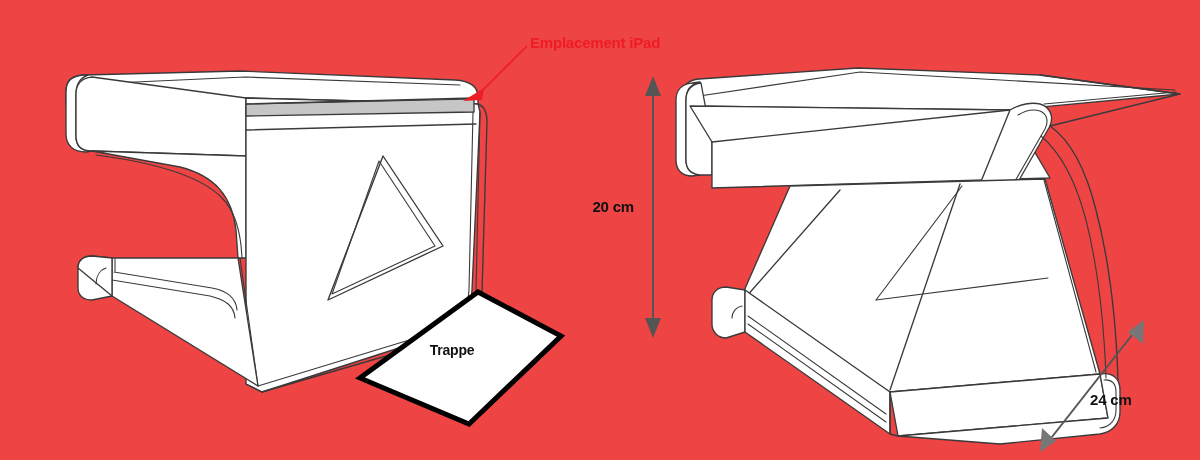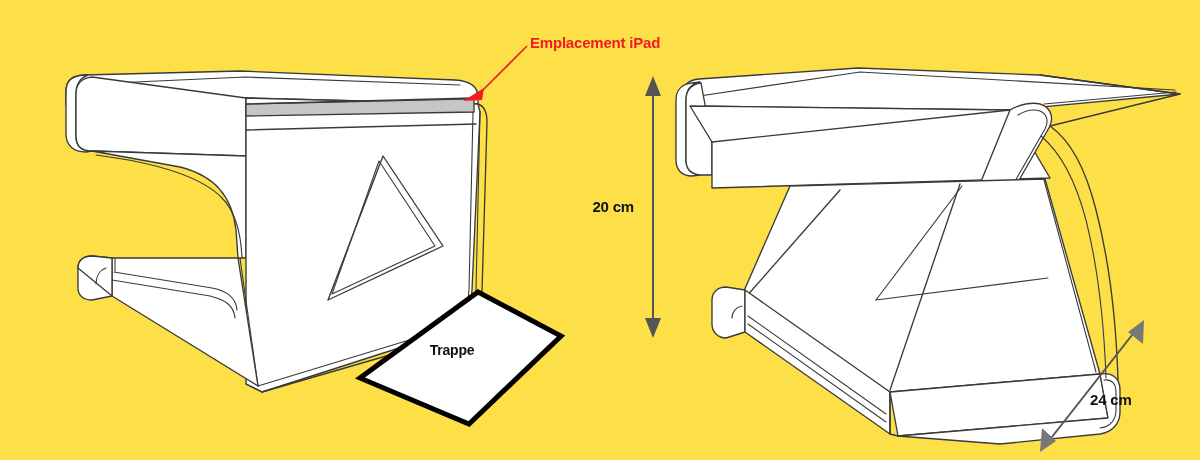--- a/index.html
+++ b/index.html
@@ -7,21 +7,21 @@
     padding: 0;
     background: #ffffff;
   }
   body {
     font-family: "Liberation Sans", sans-serif;
   }
   #canvas {
     position: relative;
     width: 1200px;
     height: 460px;
-    background: #fde047;
+    background: #ef4444;
     overflow: hidden;
     text-align: right;
   }
   #canvas svg {
     display: block;
   }
   .label-text {
     font-family: "Liberation Sans", sans-serif;
     font-weight: bold;
   }

